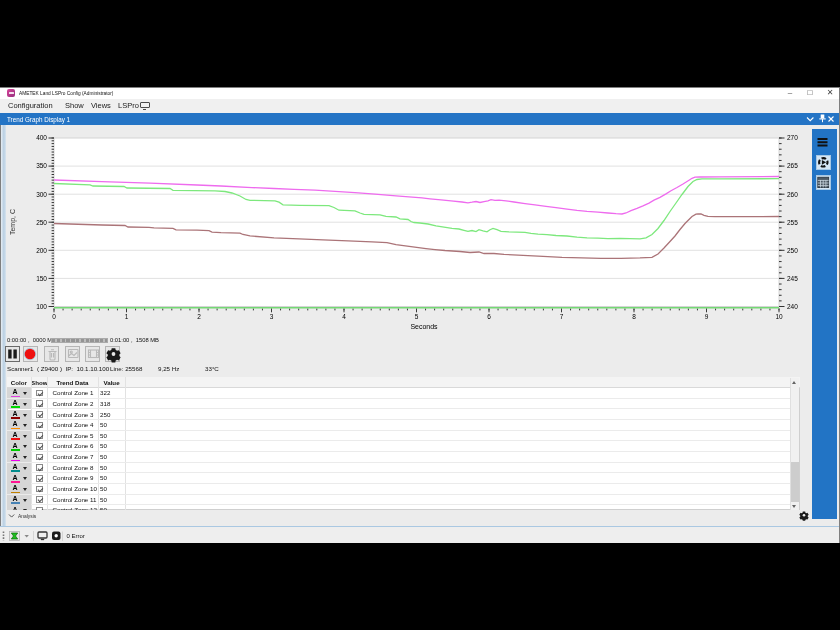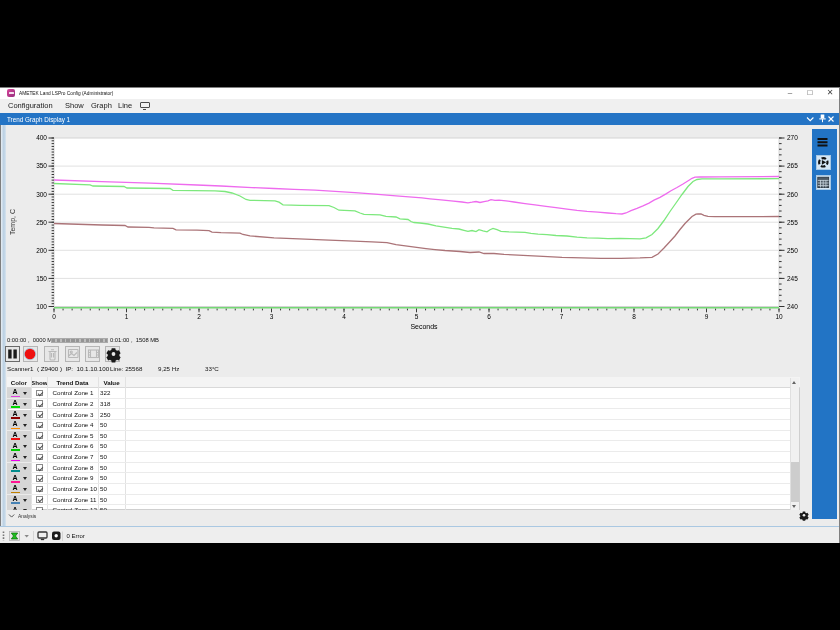--- a/index.html
+++ b/index.html
@@ -78,22 +78,22 @@
  <div id="win"></div>
  <div id="titlebar"></div>
  <div id="appicon"></div>
  <div id="title">AMETEK Land LSPro Config (Administrator)</div>
  <div class="winbtn" style="left:783px;">–</div>
  <div class="winbtn" style="left:803px;">□</div>
  <div class="winbtn" style="left:823px;">✕</div>
  <div id="menubar">
    <span class="mi" style="left:8px;">Configuration</span>
    <span class="mi" style="left:65px;">Show</span>
-   <span class="mi" style="left:91px;">Graph</span>
-   <span class="mi" style="left:118px;">Line</span>
+   <span class="mi" style="left:91px;">Views</span>
+   <span class="mi" style="left:118px;">LSPro</span>
  </div>
  <div id="monico" style="top:101.5px;"></div>
  <div id="caption">
       <span>Trend Graph Display 1</span>
     </div>
  <div id="leftstrip"></div>
  <div id="bluestrip"></div>
  <div class="bsbtn" style="top:155px;"></div>
  <div class="bsbtn" style="top:175px;"></div>
  <div class="tinytxt" style="left:7px; top:336.8px;">0:00:00 ,&nbsp; 0000 MB</div>

